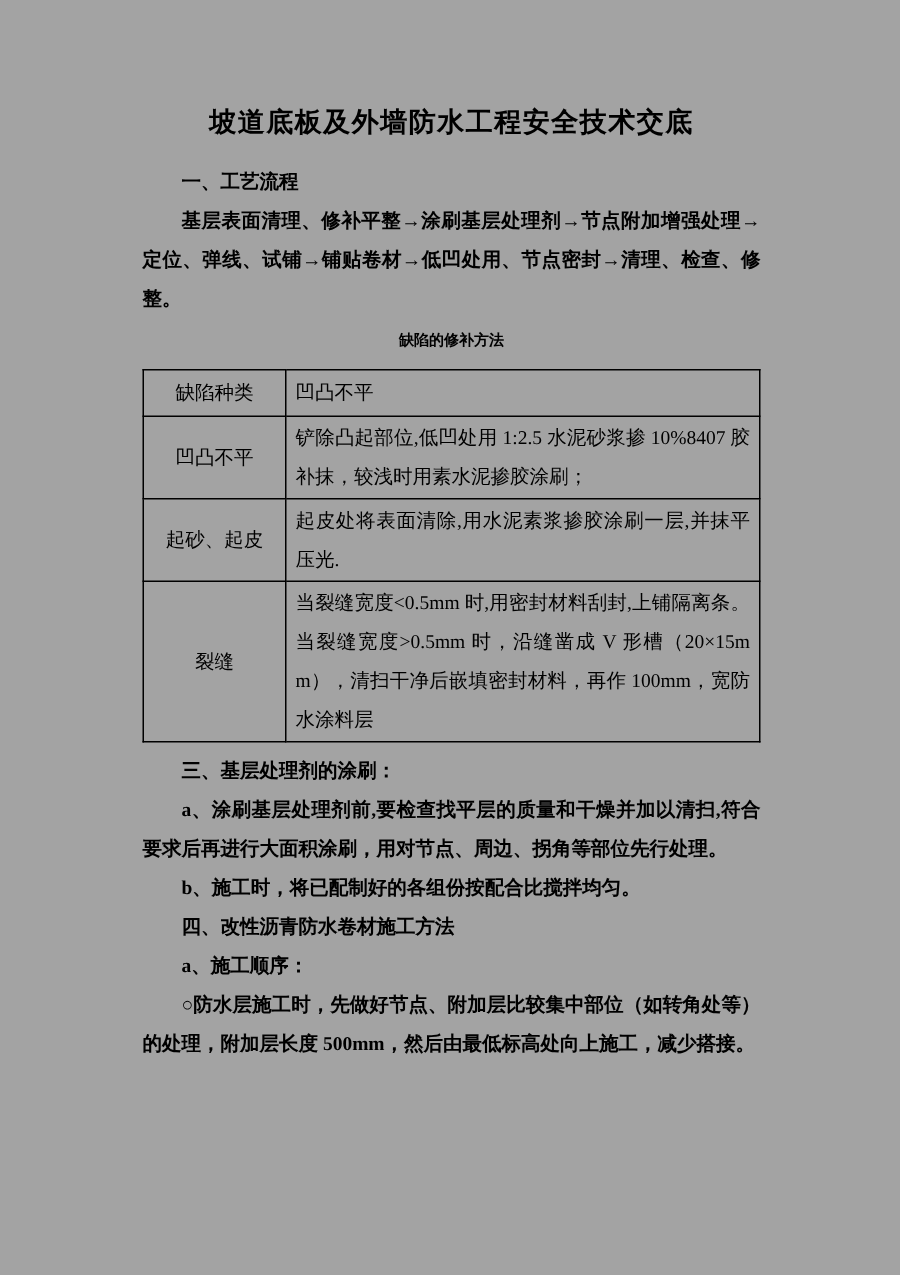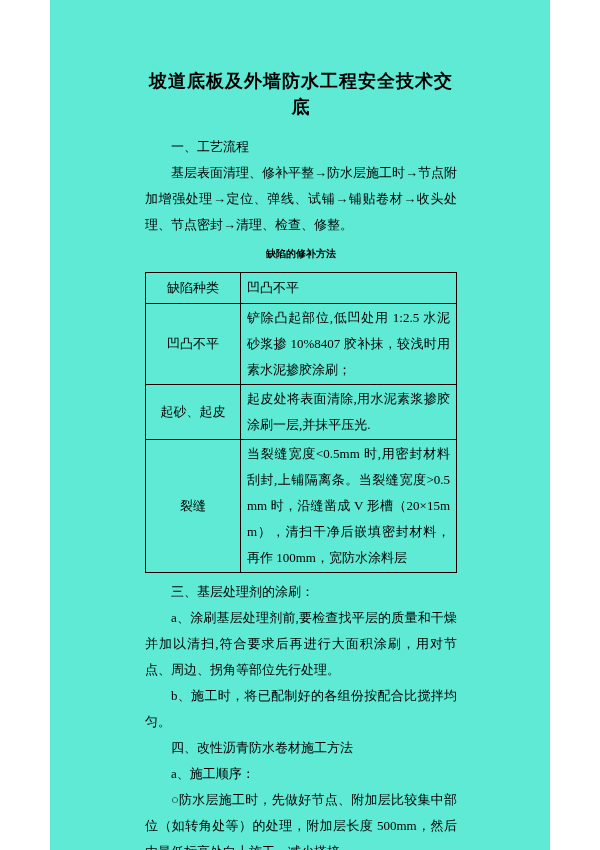--- a/index.html
+++ b/index.html
@@ -2,24 +2,24 @@
 <html><head>
 <meta charset="utf-8">
 <style>
   html, body {
     margin: 0;
     padding: 0;
     background: #ffffff;
   }
   .page {
     position: relative;
-    width: 500px;
+    width: 600px;
     height: 850px;
     margin: 0 auto;
-    background: #5eead4;
+    background: #a3a3a3;
     box-sizing: border-box;
     padding: 68px 93px 0 95px;
     font-family: "Liberation Serif", "DejaVu Serif", serif;
     color: #000000;
     overflow: hidden;
   }
   .doc-title {
     margin: 0 0 14px 0;
     text-align: center;
     font-size: 18px;
@@ -27,20 +27,21 @@
     letter-spacing: 1px;
     line-height: 26px;
   }
   .para {
     margin: 0;
     font-size: 13px;
     line-height: 26px;
     text-align: justify;
     text-indent: 2em;
     word-break: break-all;
+    font-weight: bold;
   }
   .table-caption {
     margin: 4px 0 6px 0;
     text-align: center;
     font-size: 10px;
     font-weight: bold;
     line-height: 24px;
   }
   table.repair-table {
     width: 100%;
@@ -69,21 +70,21 @@
   }
 </style>
 </head>
 <body>
 
 <div class="page">
 
   <h1 class="doc-title">坡道底板及外墙防水工程安全技术交底</h1>
 
   <p class="para">一、工艺流程</p>
-  <p class="para">基层表面清理、修补平整→防水层施工时→节点附加增强处理→定位、弹线、试铺→铺贴卷材→收头处理、节点密封→清理、检查、修整。</p>
+  <p class="para">基层表面清理、修补平整→涂刷基层处理剂→节点附加增强处理→定位、弹线、试铺→铺贴卷材→低凹处用、节点密封→清理、检查、修整。</p>
 
   <p class="table-caption">缺陷的修补方法</p>
 
   <table class="repair-table">
     <tbody>
       <tr>
         <td class="col-type header-cell">缺陷种类</td>
         <td class="col-method header-cell">凹凸不平</td>
       </tr>
       <tr>

